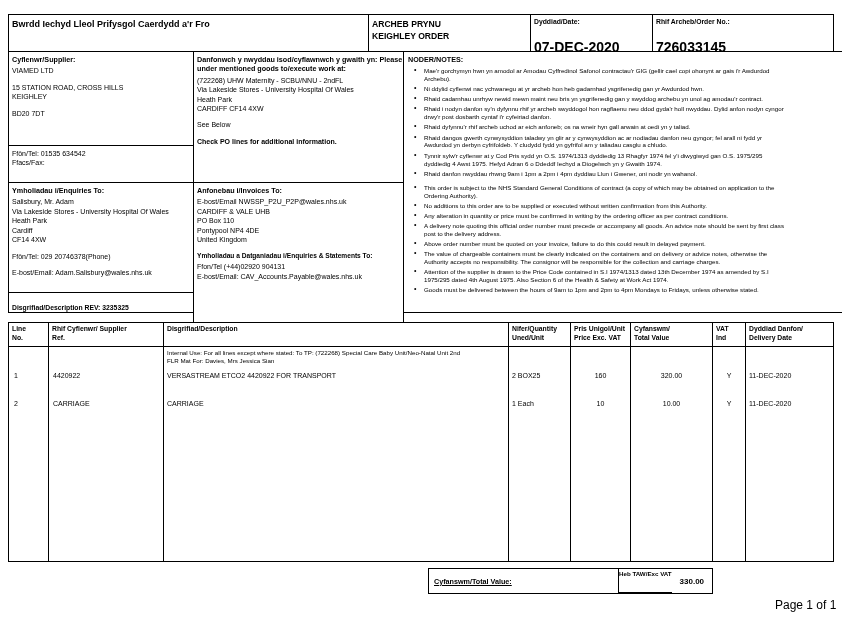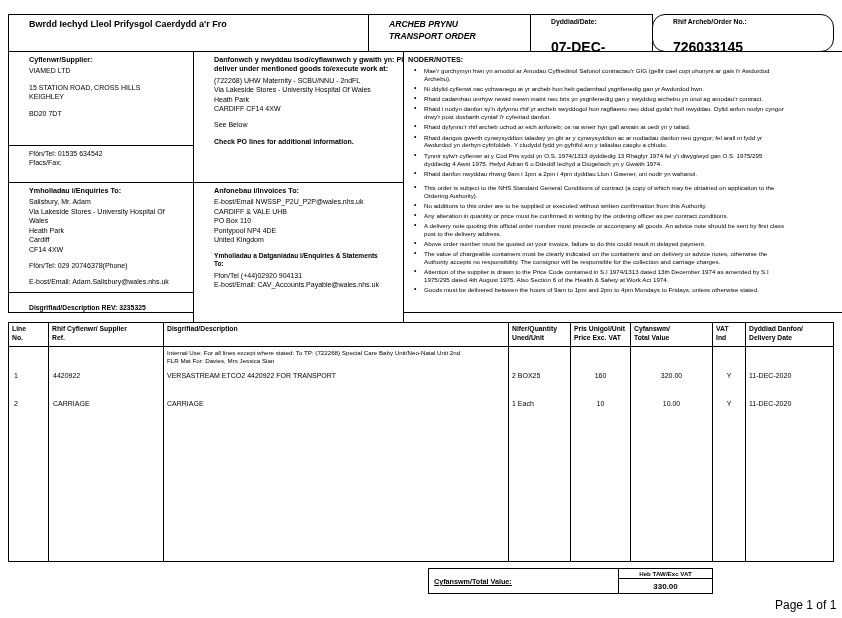--- a/index.html
+++ b/index.html
@@ -2,34 +2,34 @@
 <html><head>
 <meta charset="utf-8">
 <style>
   * { margin:0; padding:0; box-sizing:border-box; }
   html,body { background:#ffffff; }
   .page {
     position:relative; width:842px; height:618px; background:#fff;
     font-family:"Liberation Sans", sans-serif; color:#000; overflow:hidden;
   }
   .box { position:absolute; border:1px solid #000; background:#fff; }
-  .pad { padding:3px 20px; }
+  .pad { padding:3px 3px; }
   .b { font-weight:bold; }
   .prel { white-space:pre-line; }
   .ln { font-size:7px; line-height:1.35; }
   .lbl { font-weight:bold; font-size:7.2px; line-height:1.3; margin-bottom:2px; }
   .gap-s { height:7px; }
 
   
   #h-board { left:8px; top:14px; width:361px; height:38px; }
   #h-board .board { font-size:9px; line-height:1.35; }
-  #h-title { left:368px; top:14px; width:163px; height:38px;font-style:italic; }
+  #h-title { left:368px; top:14px; width:163px; height:38px; }
   #h-title .potitle { font-size:8.6px; line-height:1.4; }
   #h-date { left:530px; top:14px; width:123px; height:38px; }
-  #h-order { left:652px; top:14px; width:182px; height:38px;border-radius:13px; }
+  #h-order { left:652px; top:14px; width:182px; height:38px; }
   .h-small { font-size:6.8px; font-weight:bold; }
   .h-val { font-size:14px; font-weight:bold; margin-top:14px; }
 
   
   #supplier  { left:8px;   top:51px;  width:186px; height:95px; }
   #phonebox  { left:8px;   top:145px; width:186px; height:38px; }
   #enquiries { left:8px;   top:182px; width:186px; height:111px; }
   #revbox    { left:8px;   top:292px; width:186px; height:21px; }
   #delivery  { left:193px; top:51px;  width:252px; height:132px; }
   #invoices  { left:193px; top:182px; width:211px; height:161px; }
@@ -50,39 +50,39 @@
           font-size:6.8px; line-height:1.3; white-space:pre-line; }
   .it-h:last-child { border-right:none; }
   .it-body { position:absolute; left:0; top:24px; right:0; bottom:0; }
   .vline { position:absolute; top:0; bottom:0; width:1px; background:#000; }
   .cell { position:absolute; font-size:7px; line-height:1.3; }
 
   
   #totals { left:428px; top:568px; width:285px; height:26px; display:flex; }
   .tot-label { width:190px; border-right:1px solid #000; display:flex; align-items:center;
                padding-left:5px; font-weight:bold; font-size:7.2px;text-decoration:underline; }
-  .tot-right { flex:1; display:flex; flex-direction:column; }
+  .tot-right { flex:1; display:flex; flex-direction:row; }
   .tot-exc { font-size:6.2px; font-weight:bold; text-align:center;
              border-bottom:1px solid #000; padding:1px 0; }
   .tot-val { flex:1; display:flex; align-items:center; justify-content:center;
              font-weight:bold; font-size:8px; }
 
   #pagefooter { position:absolute; left:775px; top:598px; font-size:12px; }
 </style>
 </head>
 <body>
 
 <div class="page">
 
   <div class="box pad" id="h-board">
     <div class="board b">Bwrdd Iechyd Lleol Prifysgol Caerdydd a'r Fro</div>
   </div>
   <div class="box pad" id="h-title">
     <div class="potitle b">ARCHEB PRYNU</div>
-    <div class="potitle b">TRANSPORT ORDER</div>
+    <div class="potitle b">KEIGHLEY ORDER</div>
   </div>
   <div class="box pad" id="h-date">
     <div class="h-small">Dyddiad/Date:</div>
     <div class="h-val">07-DEC-2020</div>
   </div>
   <div class="box pad" id="h-order">
     <div class="h-small">Rhif Archeb/Order No.:</div>
     <div class="h-val">726033145</div>
   </div>
 

